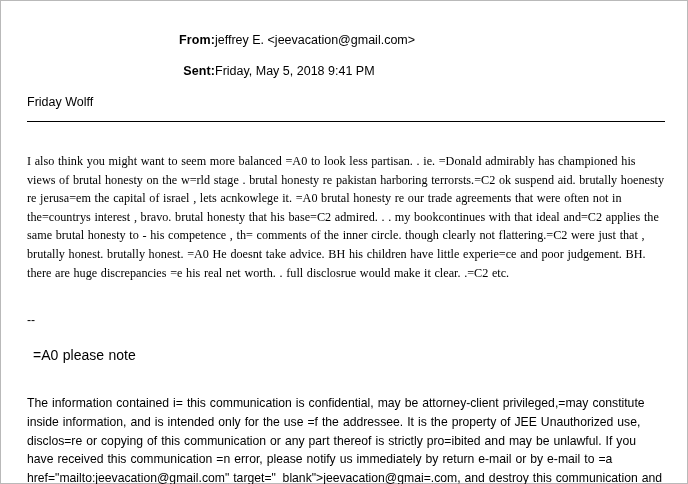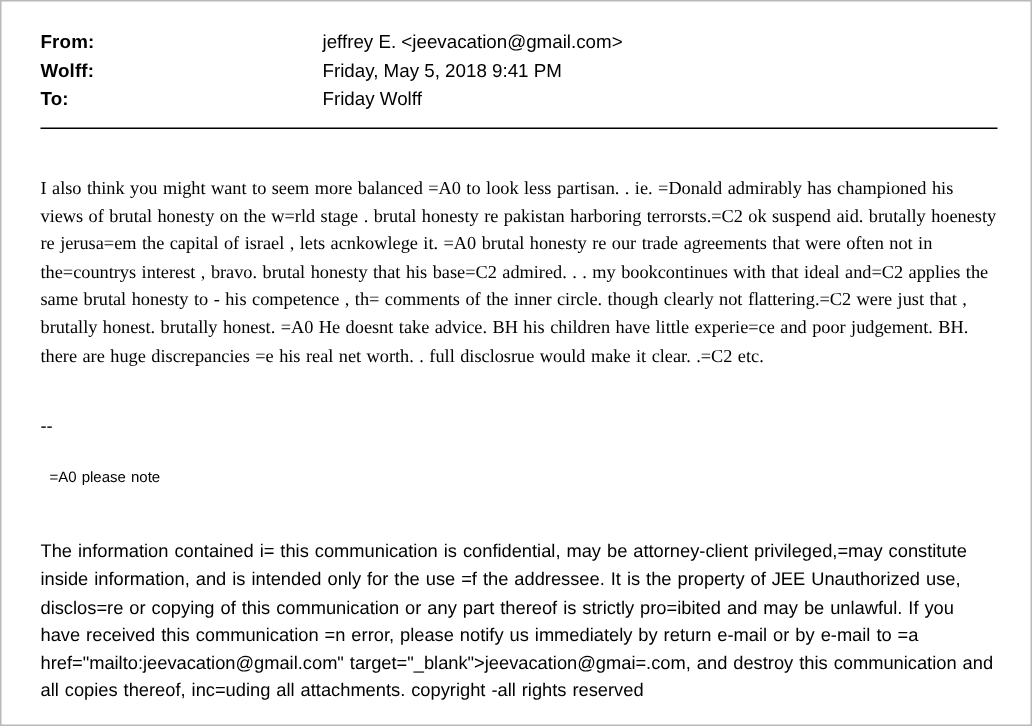--- a/index.html
+++ b/index.html
@@ -36,24 +36,26 @@
   .hdr-row {
     display: flex;
     align-items: baseline;
     line-height: 19px;
     font-size: 12.5px;
   }
   .hdr-label {
     width: 188px;
     font-weight: bold;
     letter-spacing: 0.1px;
+    text-align: right;
   }
   .hdr-value {
     flex: 1;
     font-weight: normal;
+    margin-top: 12px;
   }
   .rule {
     border: none;
     border-top: 1.5px solid #000;
     margin: 9px 0 0 0;
     height: 0;
   }
   .body-text {
     font-size: 12.2px;
     line-height: 18.6px;
@@ -64,46 +66,45 @@
     margin: 0 0 0 0;
     font-family: Liberation Serif, serif;
   }
   .gap-lg { height: 30px; }
   .gap-md { height: 18px; }
   .dashes {
     font-size: 12.2px;
     line-height: 16px;
   }
   .note {
-    font-size: 10px;
+    font-size: 14px;
     line-height: 18px;
     padding-left: 6px;
   }
   .legal {
     font-size: 12.2px;
     line-height: 18.6px;
   }
 </style>
 </head>
 <body>
 
 <div class="page">
   <div class="inner">
 
     <div class="header">
       <div class="hdr-row">
         <span class="hdr-label">From:</span>
         <span class="hdr-value">jeffrey E. &lt;jeevacation@gmail.com&gt;</span>
       </div>
       <div class="hdr-row">
-        <span class="hdr-label">Wolff:</span>
+        <span class="hdr-label">Sent:</span>
         <span class="hdr-value">Friday, May 5, 2018 9:41 PM</span>
       </div>
       <div class="hdr-row">
-        <span class="hdr-label">To:</span>
         <span class="hdr-value">Friday Wolff</span>
       </div>
     </div>
 
     <hr class="rule">
 
     <div class="gap-lg"></div>
 
     <div class="body-text">
       <p class="para">I also think  you might want to seem more balanced =A0  to look less partisan. .   ie.  =Donald admirably has championed his views  of brutal honesty on the w=rld stage .  brutal honesty re  pakistan harboring terrorsts.=C2  ok suspend aid.  brutally hoenesty re  jerusa=em the capital of israel ,  lets acnkowlege it.  =A0 brutal honesty re  our trade agreements that were often not in the=countrys interest ,  bravo.  brutal honesty that his base=C2  admired. . .  my bookcontinues with that ideal and=C2  applies the same brutal honesty to -  his competence , th= comments of the inner circle.  though clearly not flattering.=C2  were just that ,  brutally honest.  brutally honest.  =A0 He doesnt take advice.  BH   his children have little experie=ce and poor judgement.  BH.   there are huge discrepancies =e his real net worth. .  full disclosrue would make it clear. .=C2  etc.</p>

